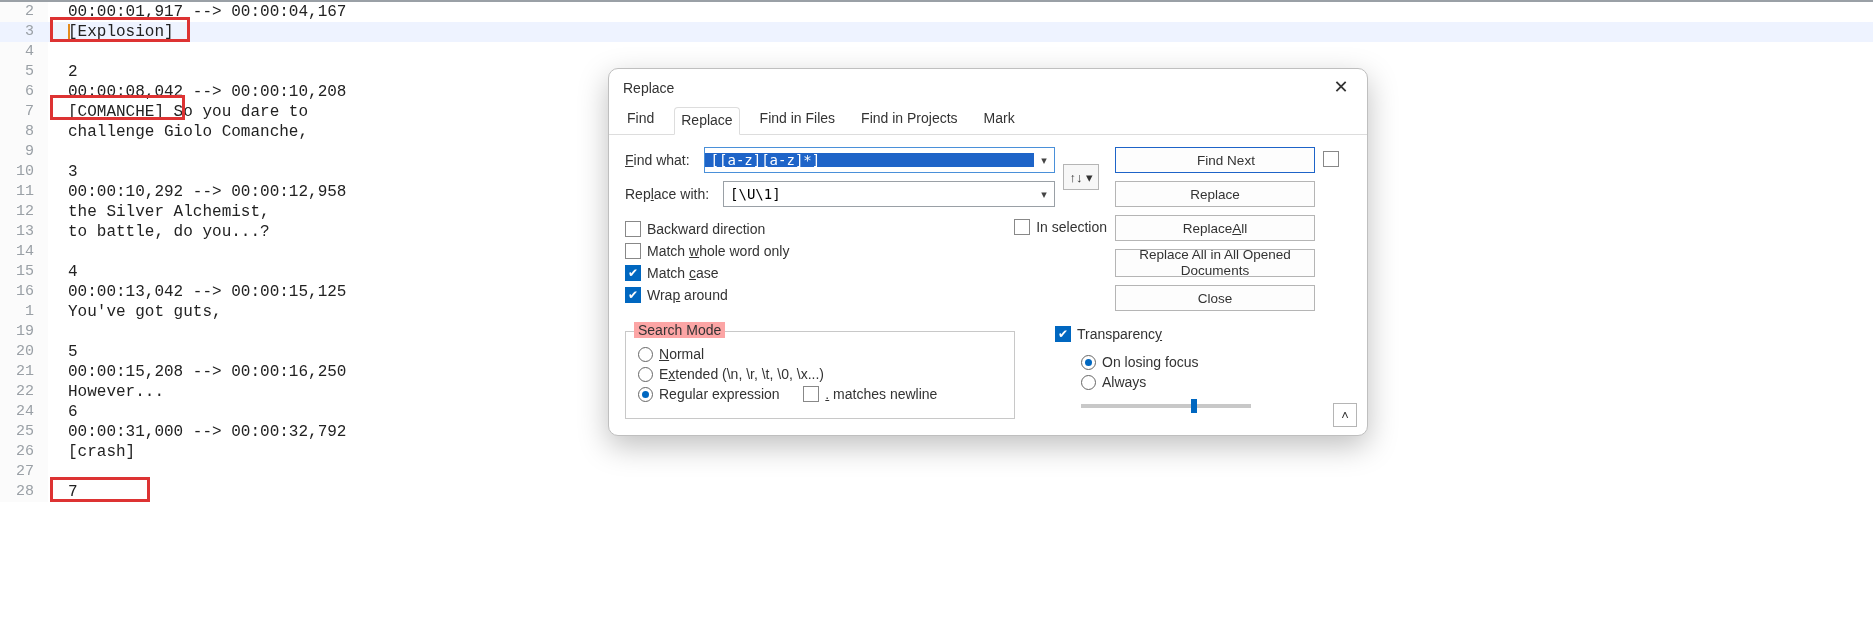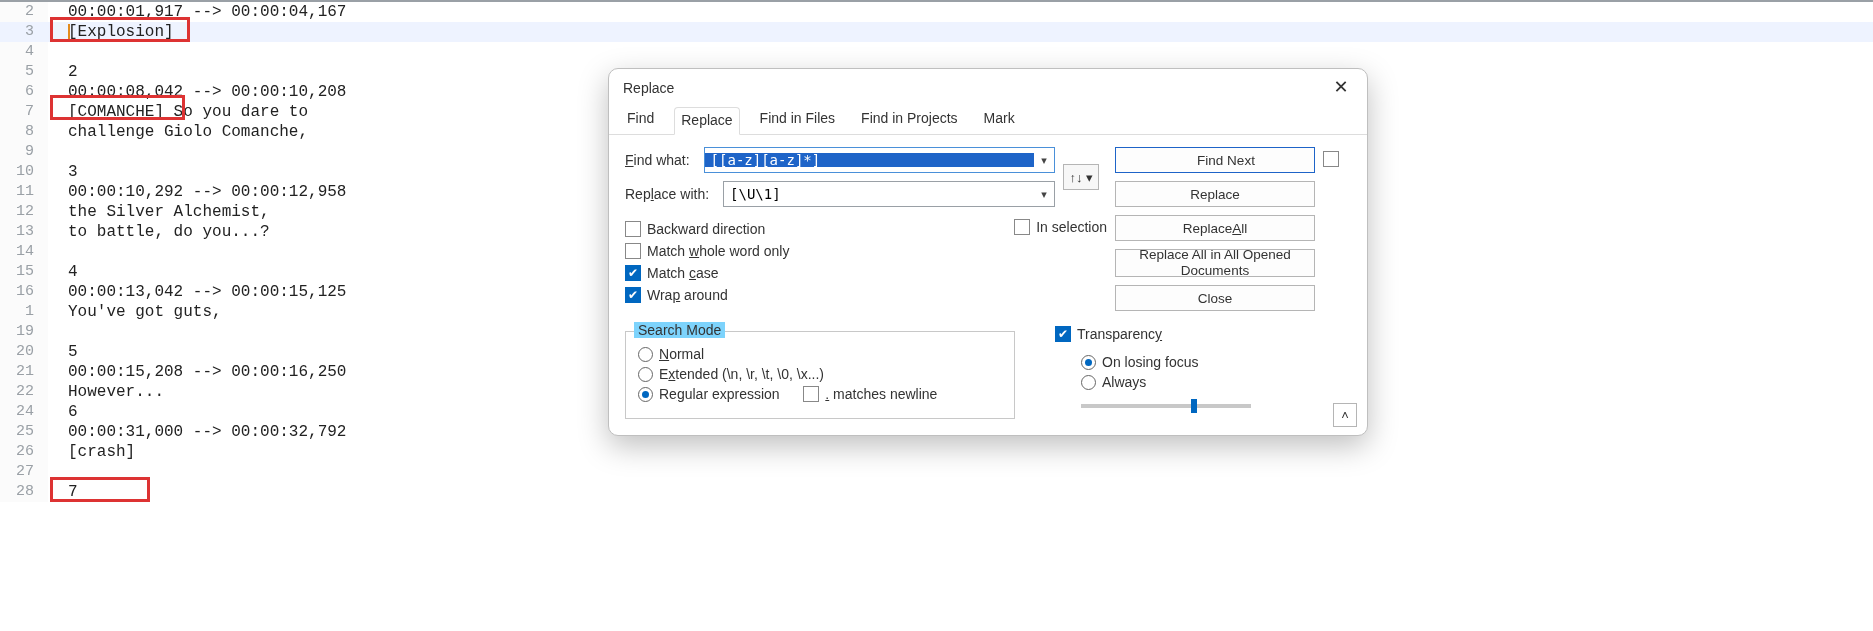--- a/index.html
+++ b/index.html
@@ -185,21 +185,21 @@
   }
   .groupbox {
     border: 1px solid #c8c8c8;
     padding: 10px 12px 12px 12px;
     position: relative;
     margin-top: 8px;
   }
   .groupbox > .legend {
     position: absolute;
     top: -10px; left: 8px;
-    background: #7dd3fc;
+    background: #fca5a5;
     padding: 0 4px;
     font-size: 14px;
   }
   .radio {
     width: 15px; height: 15px;
     border: 1px solid #666;
     border-radius: 50%;
     display: inline-flex; align-items: center; justify-content: center;
   }
   .radio.checked::after {

